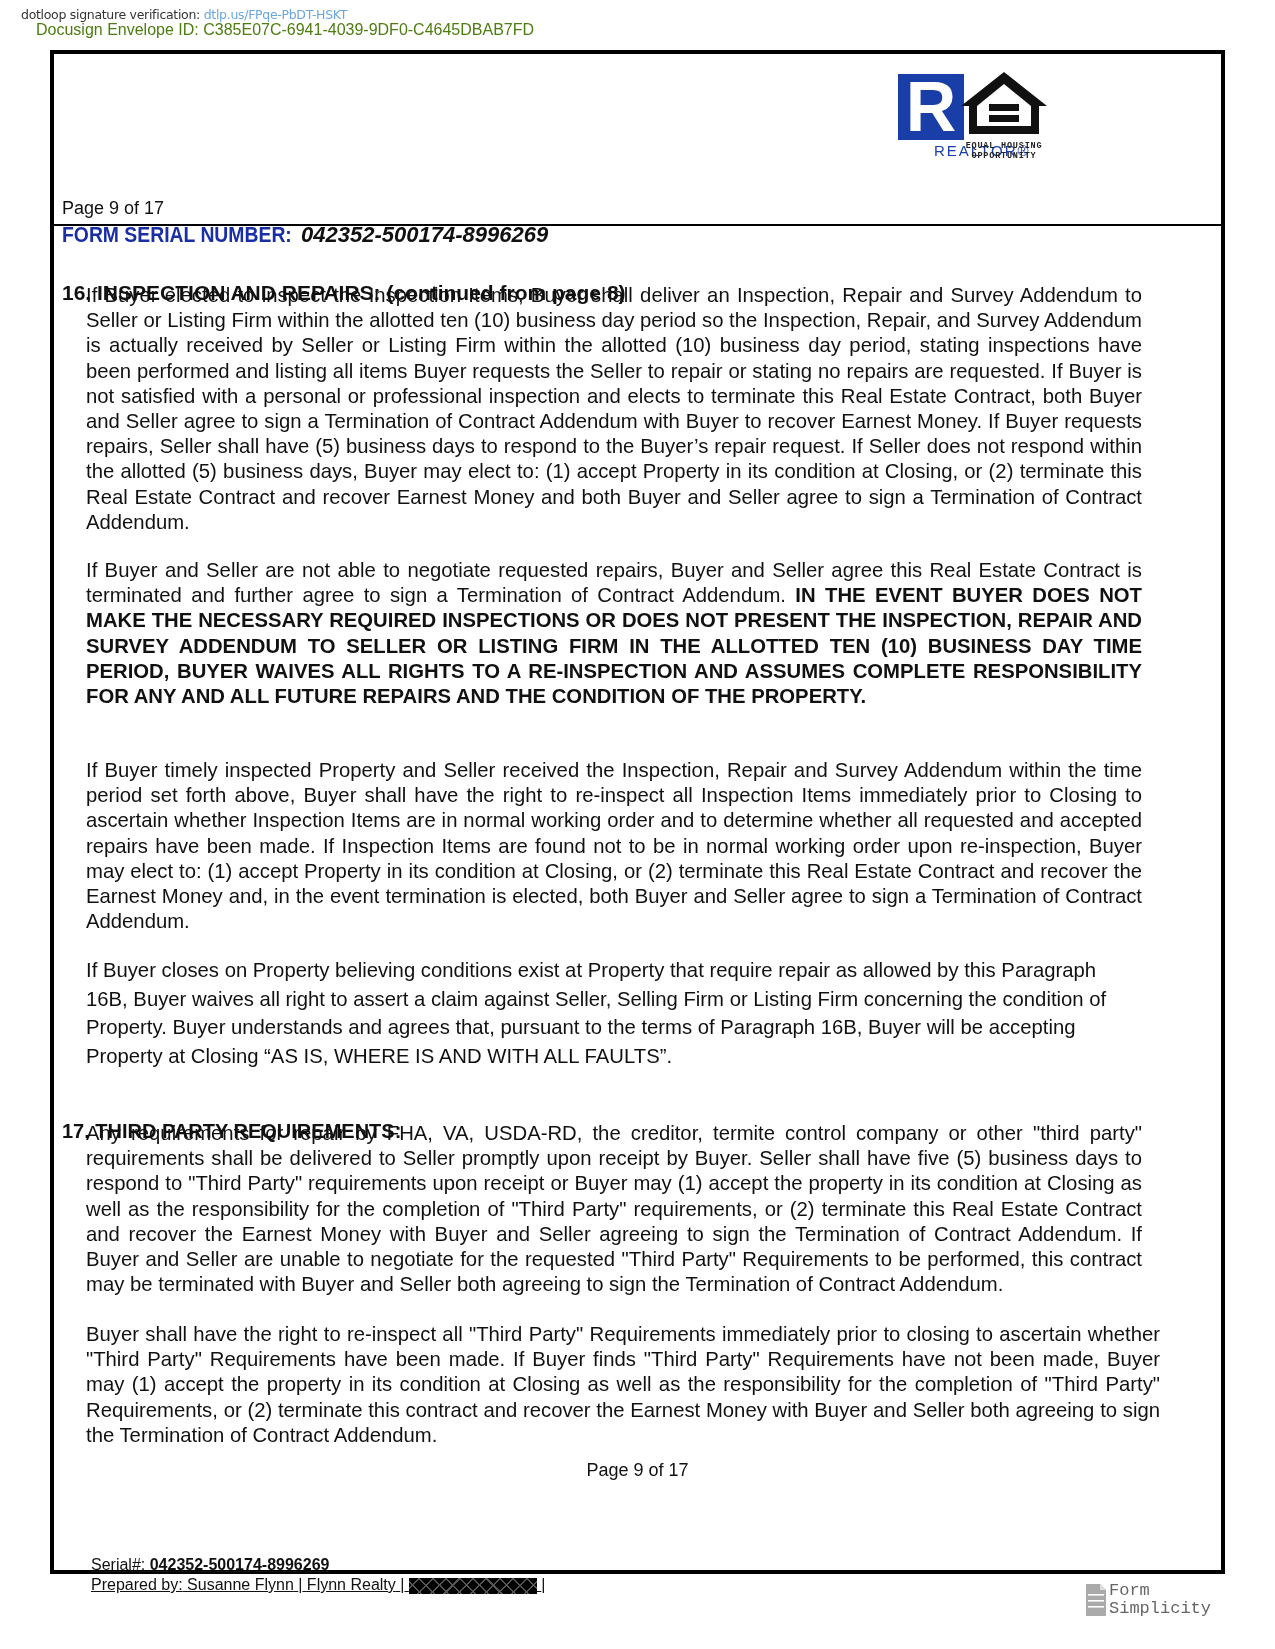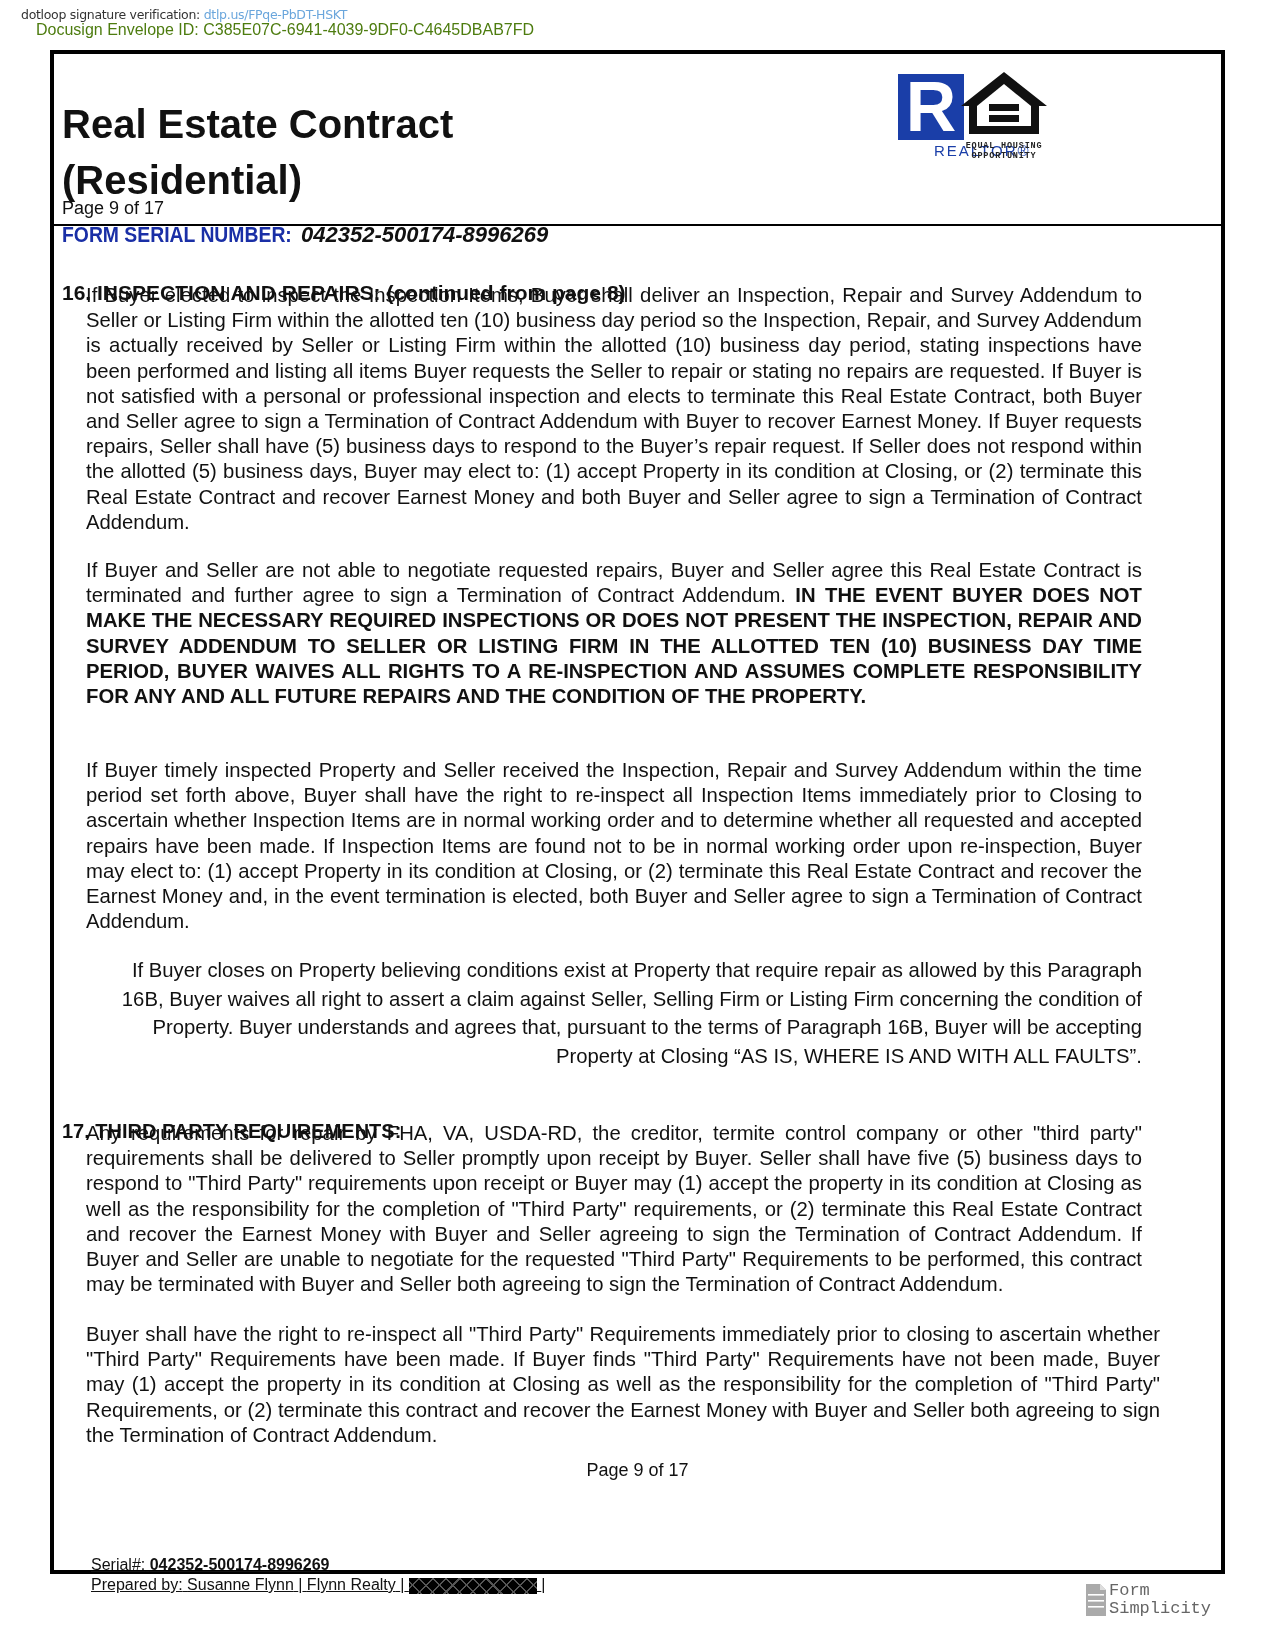--- a/index.html
+++ b/index.html
@@ -19,21 +19,21 @@
   .eho-label { font-size: 8.5px; font-weight: bold; letter-spacing: 0.8px; line-height: 10px; color: #222; }
   .copyright { position: absolute; left: 1036px; top: 10px; width: 120px; text-align: center; font-size: 17px; line-height: 19px; }
   .copyright .b { font-weight: bold; }
   .copyright sup { font-size: 8px; }
   .serial { position: absolute; left: 8px; top: 168px; font-size: 22px; font-weight: bold; font-style: normal; }
   .serial .lbl { color: #1a2fa6; font-family: "Liberation Sans", sans-serif; transform: scaleX(0.88); display: inline-block; transform-origin: left; }
   .serial .num { font-style: italic; color: #111; position: absolute; left: 239px; top: 0; white-space: nowrap; }
   .sec-head { position: absolute; left: 8px; font-size: 21px; font-weight: bold; margin-top: 26px; }
   .para { position: absolute; left: 32px; width: 1056px; font-size: 20.3px; line-height: 25.2px; text-align: justify; }
   .para.wide { width: 1074px; }
-  .para.loose { line-height: 28.5px; text-align: right; }
+  .para.loose { line-height: 28.5px; text-align: left; }
   .para b { font-weight: bold; }
   .pageof-bottom { position: absolute; left: 0; width: 100%; top: 1406px; text-align: center; font-size: 18px; }
   .footer { position: absolute; left: 91px; top: 1555px; font-size: 16px; line-height: 20px; color: #111; text-decoration: underline; }
   .footer .sn { font-weight: bold; }
   .redact { display: inline-block; width: 128px; height: 16px; vertical-align: middle; background-color: #000;
     background-image: repeating-linear-gradient(45deg, transparent 0 8px, #555 8px 9.5px), repeating-linear-gradient(-45deg, transparent 0 8px, #555 8px 9.5px); }
   .fs-logo { position: absolute; left: 1086px; top: 1582px; display: flex; align-items: center; color: #666; }
   .fs-icon { width: 20px; height: 32px; margin-right: 3px; }
   .fs-text { font-size: 17px; line-height: 18px; font-family: Liberation Mono, monospace; }
 </style>
@@ -41,24 +41,20 @@
 <body>
 
 <div class="dotloop">
   <span>dotloop signature verification:</span>
   <a>dtlp.us/FPqe-PbDT-HSKT</a>
 </div>
 <div class="docusign">Docusign Envelope ID: C385E07C-6941-4039-9DF0-C4645DBAB7FD</div>
 
 <div class="frame">
   <div class="header">
-    <div class="title">
-      <div>Real Estate Contract</div>
-      <div>(Residential)</div>
-    </div>
     <div class="pageof-top">Page 9 of 17</div>
 
     <div class="realtor-logo">
       <div class="realtor-box">
           <span class="r">R</span>
         </div>
       <div class="realtor-label">REALTOR®</div>
     </div>
 
     <div class="eho-logo">

